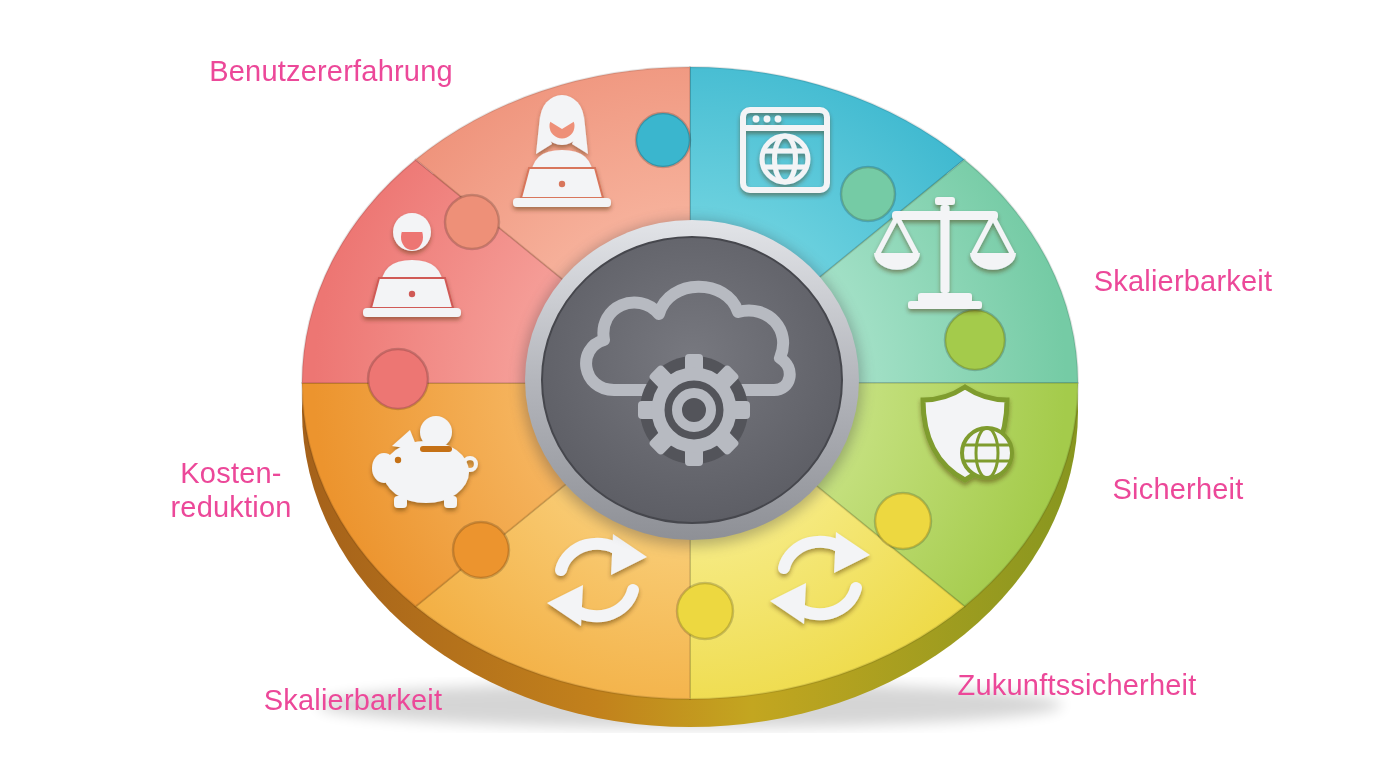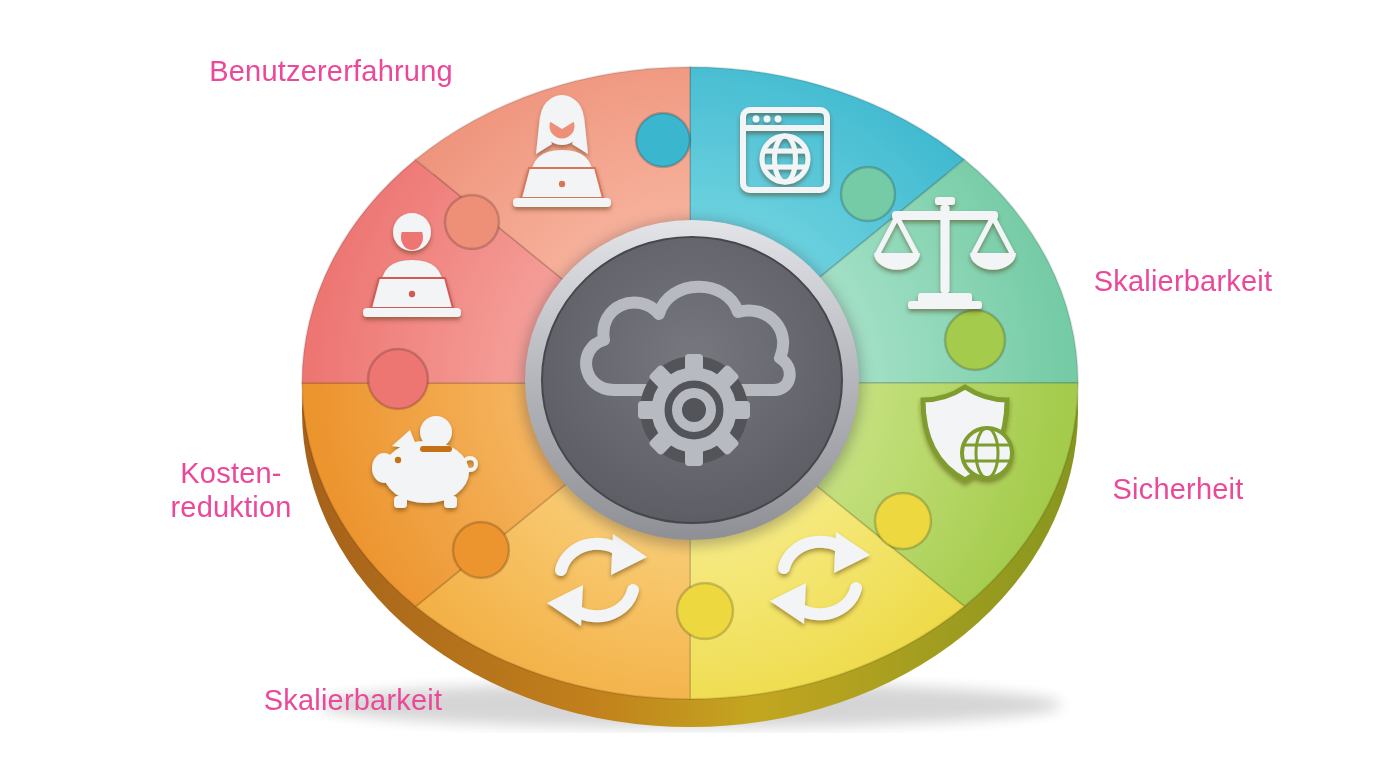--- a/index.html
+++ b/index.html
@@ -219,17 +219,18 @@
             <rect x="-9" y="-56" width="18" height="18" rx="4" fill="#b7bac1" transform="rotate(315)"></rect>
             <circle r="36" fill="none" stroke="#b7bac1" stroke-width="13"></circle>
             <circle r="17" fill="#53545a" stroke="#b7bac1" stroke-width="10"></circle>
           </g>
         </g>
       </g>
     </svg>
 
   <div id="lbl-1" class="lbl">Skalierbarkeit</div>
   <div id="lbl-2" class="lbl">Sicherheit</div>
+  <div id="lbl-3" class="lbl">Zukunftssicherheit</div>
   <div id="lbl-4" class="lbl">Skalierbarkeit</div>
   <div id="lbl-5" class="lbl">Kosten-
 reduktion</div>
   <div id="lbl-7" class="lbl">Benutzererfahrung</div>
 </div>
 
 </body></html>

